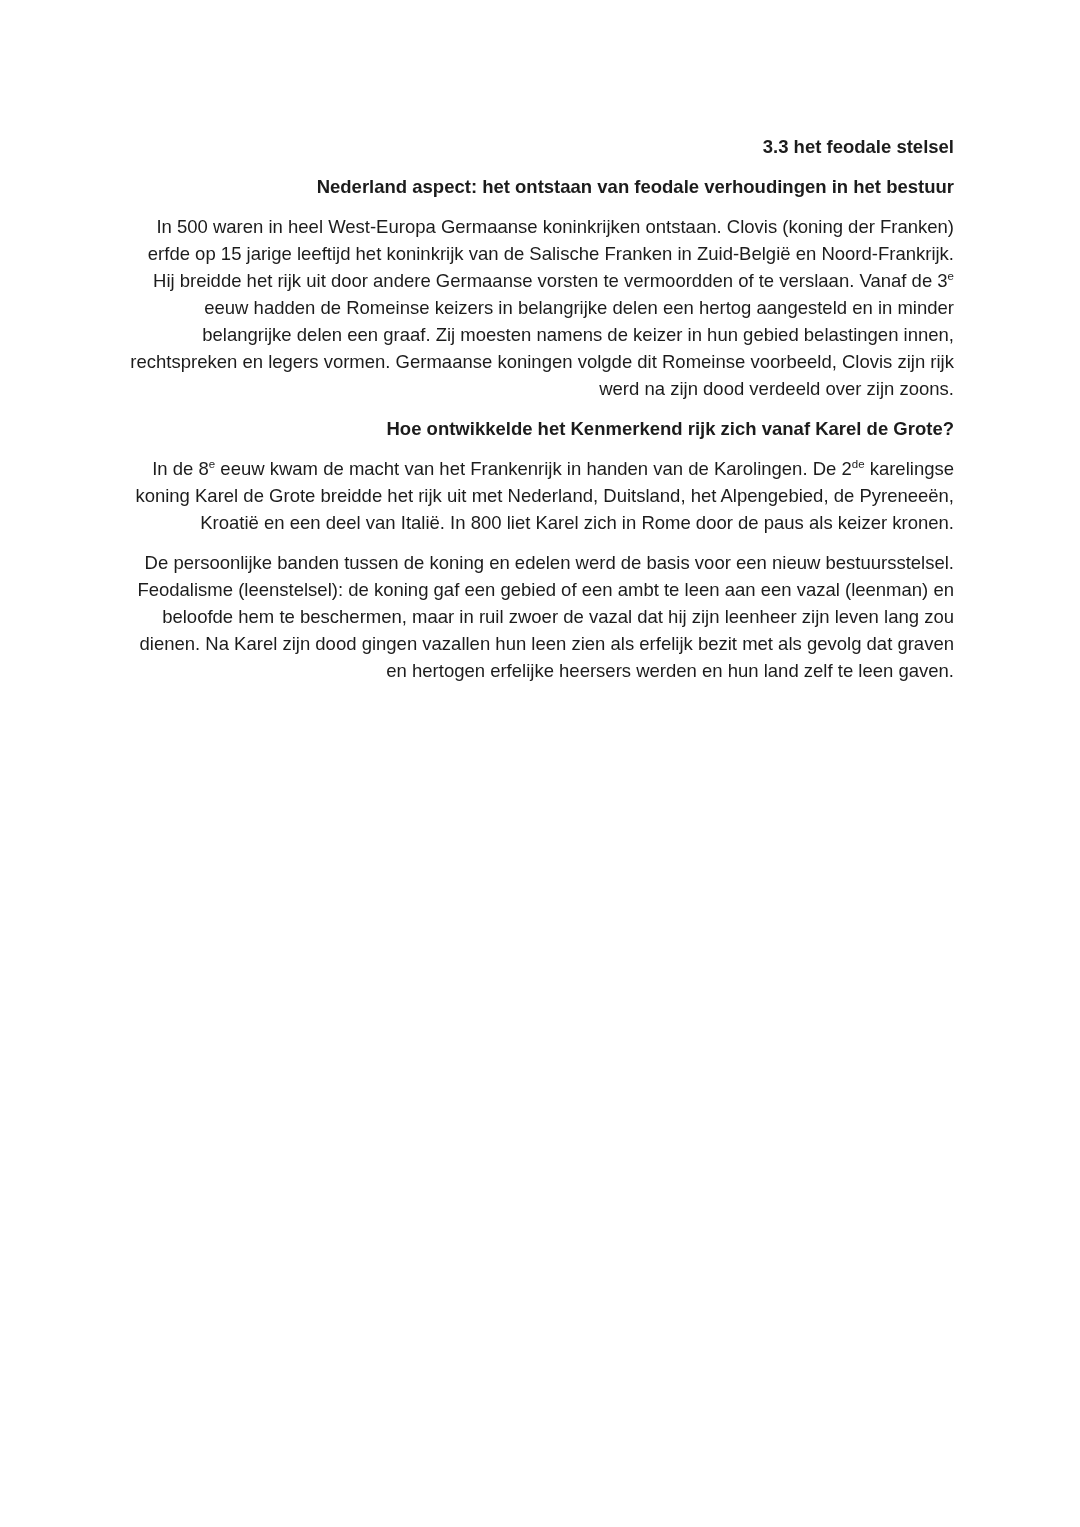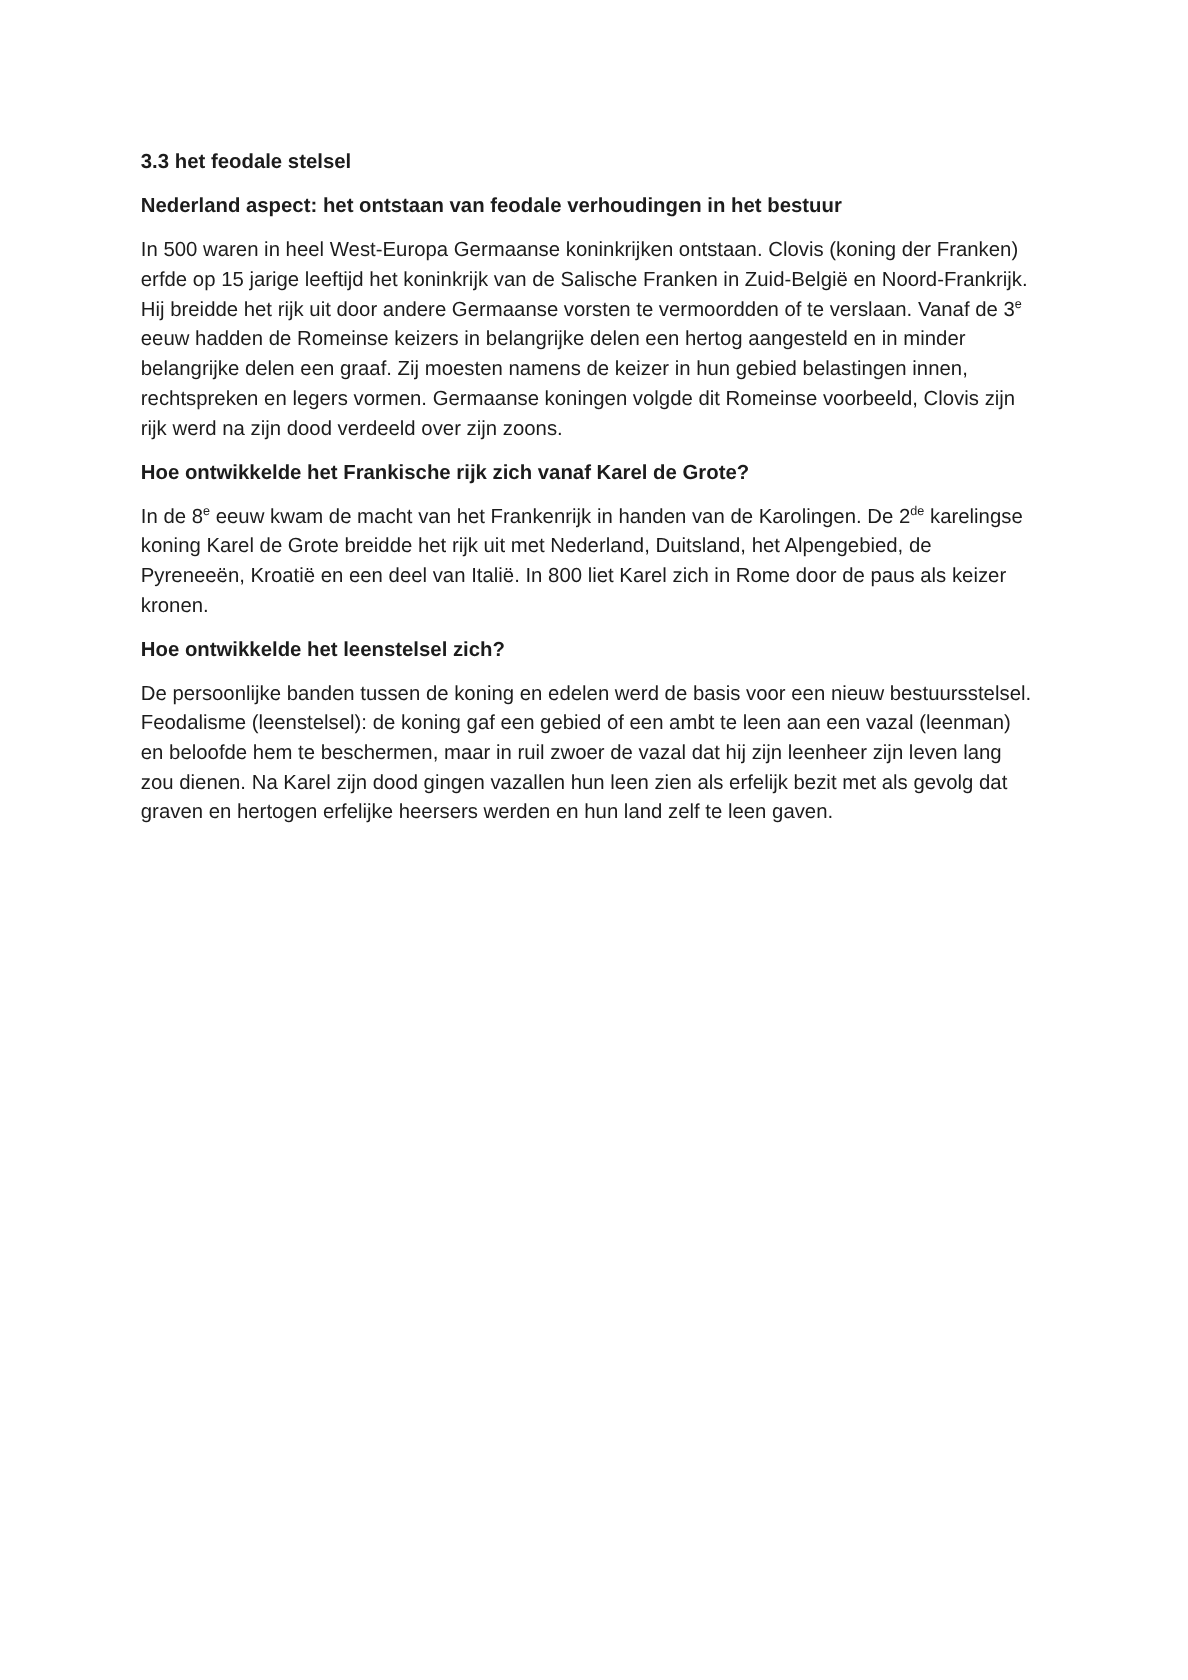--- a/index.html
+++ b/index.html
@@ -12,54 +12,54 @@
     box-sizing: border-box;
     width: 1080px;
     height: 1527px;
     background: #ffffff;
     color: #1c1c1c;
     font-family: "Liberation Sans", sans-serif;
     font-size: 18.5px;
     line-height: 27px;
     padding: 133px 126px 0 128px;
     overflow: hidden;
+    text-align: right;
   }
   .doc-title,
   .doc-subtitle,
   .q-heading {
     font-size: 18.5px;
     line-height: 27px;
     font-weight: 700;
     margin: 0 0 13px 0;
   }
   .para {
-    margin: 0 12px 13px 0;
+    margin: 0 0 13px 0;
     font-weight: 400;
   }
   sup {
     font-size: 0.62em;
     line-height: 0;
     vertical-align: super;
   }
 </style>
 </head>
 <body>
 
 <div class="page" style="background: rgb(255, 255, 255); color: rgb(28, 28, 28);">
 
   <h1 class="doc-title">3.3 het feodale stelsel</h1>
 
   <h2 class="doc-subtitle">Nederland aspect: het ontstaan van feodale verhoudingen in het bestuur</h2>
 
 
   <p class="para">In 500 waren in heel West-Europa Germaanse koninkrijken ontstaan. Clovis (koning der Franken) erfde op 15 jarige leeftijd het koninkrijk van de Salische Franken in Zuid-België en Noord-Frankrijk. Hij breidde het rijk uit door andere Germaanse vorsten te vermoordden of te verslaan. Vanaf de 3<sup>e</sup> eeuw hadden de Romeinse keizers in belangrijke delen een hertog aangesteld en in minder belangrijke delen een graaf. Zij moesten namens de keizer in hun gebied belastingen innen, rechtspreken en legers vormen. Germaanse koningen volgde dit Romeinse voorbeeld, Clovis zijn rijk werd na zijn dood verdeeld over zijn zoons.</p>
 
-  <h3 class="q-heading">Hoe ontwikkelde het Frankische rijk zich vanaf Karel de Grote?</h3>
+  <h3 class="q-heading">Hoe ontwikkelde het Kenmerkend rijk zich vanaf Karel de Grote?</h3>
 
   <p class="para">In de 8<sup>e</sup> eeuw kwam de macht van het Frankenrijk in handen van de Karolingen. De 2<sup>de</sup> karelingse koning Karel de Grote breidde het rijk uit met Nederland, Duitsland, het Alpengebied, de Pyreneeën, Kroatië en een deel van Italië. In 800 liet Karel zich in Rome door de paus als keizer kronen.</p>
 
 
-  <h3 class="q-heading">Hoe ontwikkelde het leenstelsel zich?</h3>
 
 
   <p class="para">De persoonlijke banden tussen de koning en edelen werd de basis voor een nieuw bestuursstelsel. Feodalisme (leenstelsel): de koning gaf een gebied of een ambt te leen aan een vazal (leenman) en beloofde hem te beschermen, maar in ruil zwoer de vazal dat hij zijn leenheer zijn leven lang zou dienen. Na Karel zijn dood gingen vazallen hun leen zien als erfelijk bezit met als gevolg dat graven en hertogen erfelijke heersers werden en hun land zelf te leen gaven.</p>
 
 </div>
 
 </body></html>

